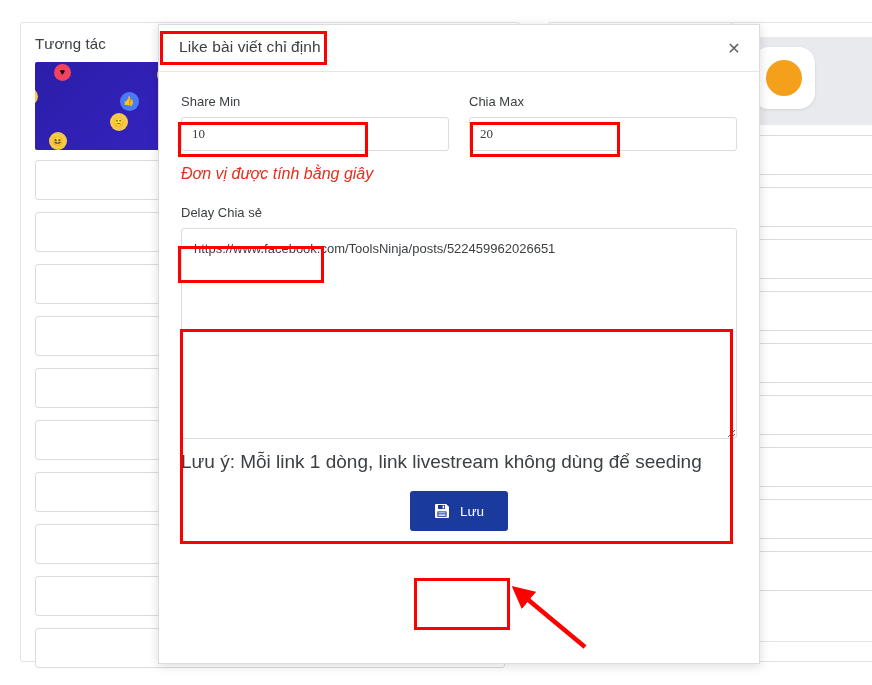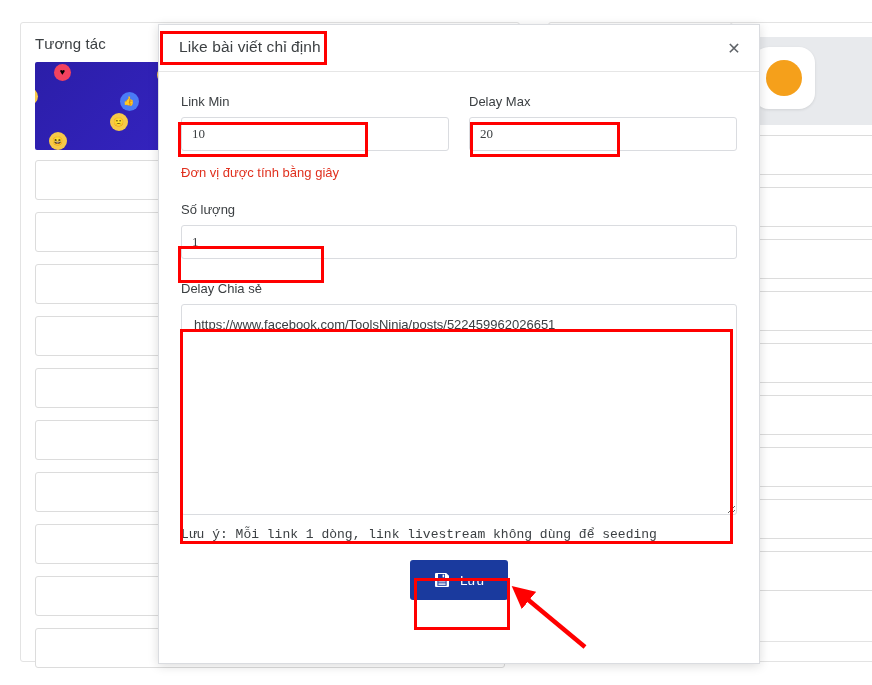--- a/index.html
+++ b/index.html
@@ -127,21 +127,22 @@
     color: #3c4043;
     background: #fff;
     font-family:Liberation Serif, serif;
     outline: none;
   }
   .row2 { display:flex; gap: 20px; }
   .row2 > div { flex: 1 1 0; min-width: 0; }
 
   .hint-red {
     color: #e0301e;
-    font-size: 13px;
+    font-size: 16px;
+    font-style: italic;
     margin-top: 14px;
     margin-bottom: 0;
   }
   .f-textarea {
     width: 100%;
     height: 211px;
     border: 1px solid #dadce0;
     border-radius: 3px;
     padding: 10px 12px;
     font-size: 13px;
@@ -151,24 +152,23 @@
     outline: none;
     line-height: 1.5;
     overflow: auto;
   }
   .link-text {
     text-decoration-color: #e53935;
     text-decoration-style: wavy;
     text-decoration-skip-ink: none;
   }
   .note {
-    font-size: 13px;
+    font-size: 19px;
     color: #3c4043;
     margin-top: 12px;
-    font-family: Liberation Mono, monospace;
   }
   .save-wrap { text-align:center; margin-top: 18px; }
   .save-btn {
     display:inline-flex; align-items:center; justify-content:center; gap: 10px;
     background: #1a3a9e;
     color:#fff;
     border:none;
     border-radius: 3px;
     height: 40px;
     padding: 0 24px;
@@ -262,35 +262,31 @@
 
     <div class="modal-header">
       <div class="modal-title">Like bài viết chỉ định</div>
       <div class="modal-close">✕</div>
     </div>
 
     <div class="modal-body">
 
       <div class="row2">
         <div>
-          <div class="f-label">Link Min</div>
+          <div class="f-label">Share Min</div>
           <input class="f-input" type="text" value="10" style="">
         </div>
         <div>
-          <div class="f-label">Delay Max</div>
+          <div class="f-label">Chia Max</div>
           <input class="f-input" type="text" value="20" style="">
         </div>
       </div>
 
       <div class="hint-red">Đơn vị được tính bằng giây</div>
 
-      <div style="margin-top:22px;">
-        <div class="f-label">Số lượng</div>
-        <input class="f-input" type="text" value="1" style="">
-      </div>
 
       <div style="margin-top:22px;">
         <div class="f-label">Delay Chia sẻ</div>
         <div class="f-textarea" contenteditable="false" style="">
           <span class="link-text">https://www.facebook.com/ToolsNinja/posts/522459962026651</span>
         </div>
       </div>
 
       <div class="note">Lưu ý: Mỗi link 1 dòng, link livestream không dùng để seeding</div>
 

